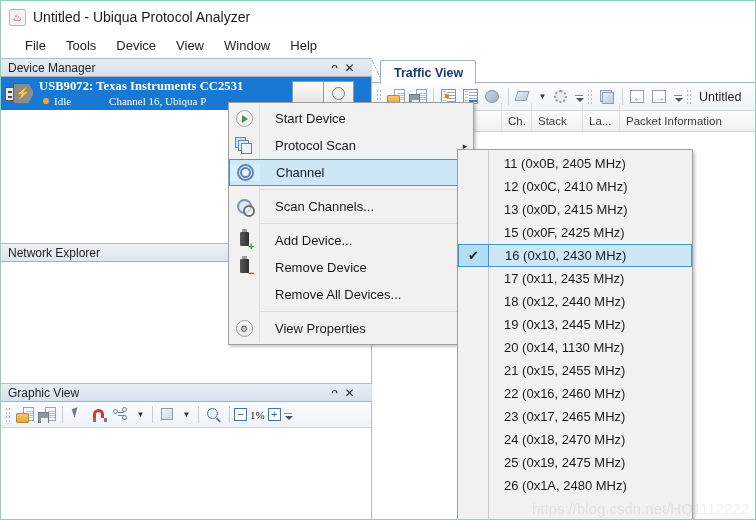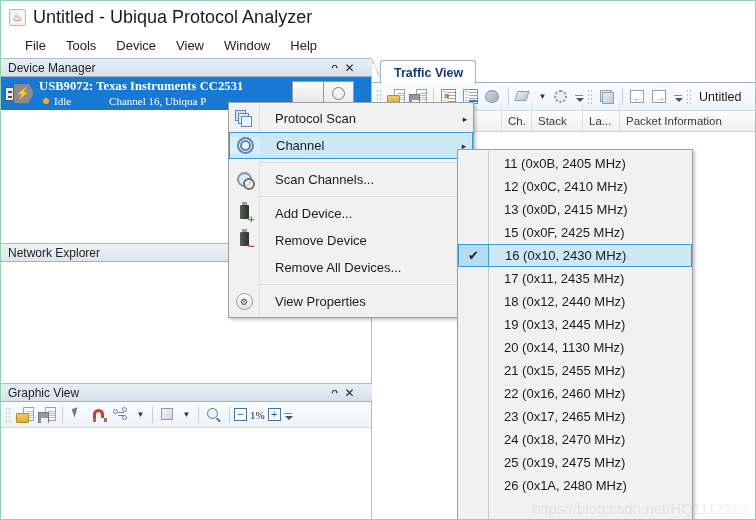--- a/index.html
+++ b/index.html
@@ -32,21 +32,21 @@
     background: #f4f4f4;
     border-radius: 2px;
     margin-right: 7px;
     position: relative;
     display: flex; align-items: center; justify-content: center;
   }
   #titlebar .app-icon .glyph {
     font-size: 11px; line-height: 1; color: #c0392b;
   }
   #titlebar .title-text {
-    font-size: 18px; color: #1b1b1b;
+    font-size: 14px; color: #1b1b1b;
   }
 
   
   #menubar {
     height: 24px;
     display: flex; align-items: center;
     padding-left: 14px;
     background: #ffffff;
   }
   #menubar .menu-item {
@@ -759,20 +759,27 @@
         <span class="col" style="width:125px;border-right:none">Packet Information</span>
       </div>
 
       <div class="grid-body"></div>
     </div>
   </div>
 
   <div class="ctx-menu" style="left:227px; top:101px; width:246px;">
     <div class="gutter"></div>
 
+    <div class="ctx-item">
+      <span class="ico">
+          <span class="ic-play"></span>
+        </span>
+      <span class="lbl">Start Device</span>
+      <span class="arrow"></span>
+    </div>
 
     <div class="ctx-item">
       <span class="ico">
           <span class="ic ic-stack">
             <i></i>
             <i></i>
             <i></i>
           </span>
         </span>
       <span class="lbl">Protocol Scan</span>

